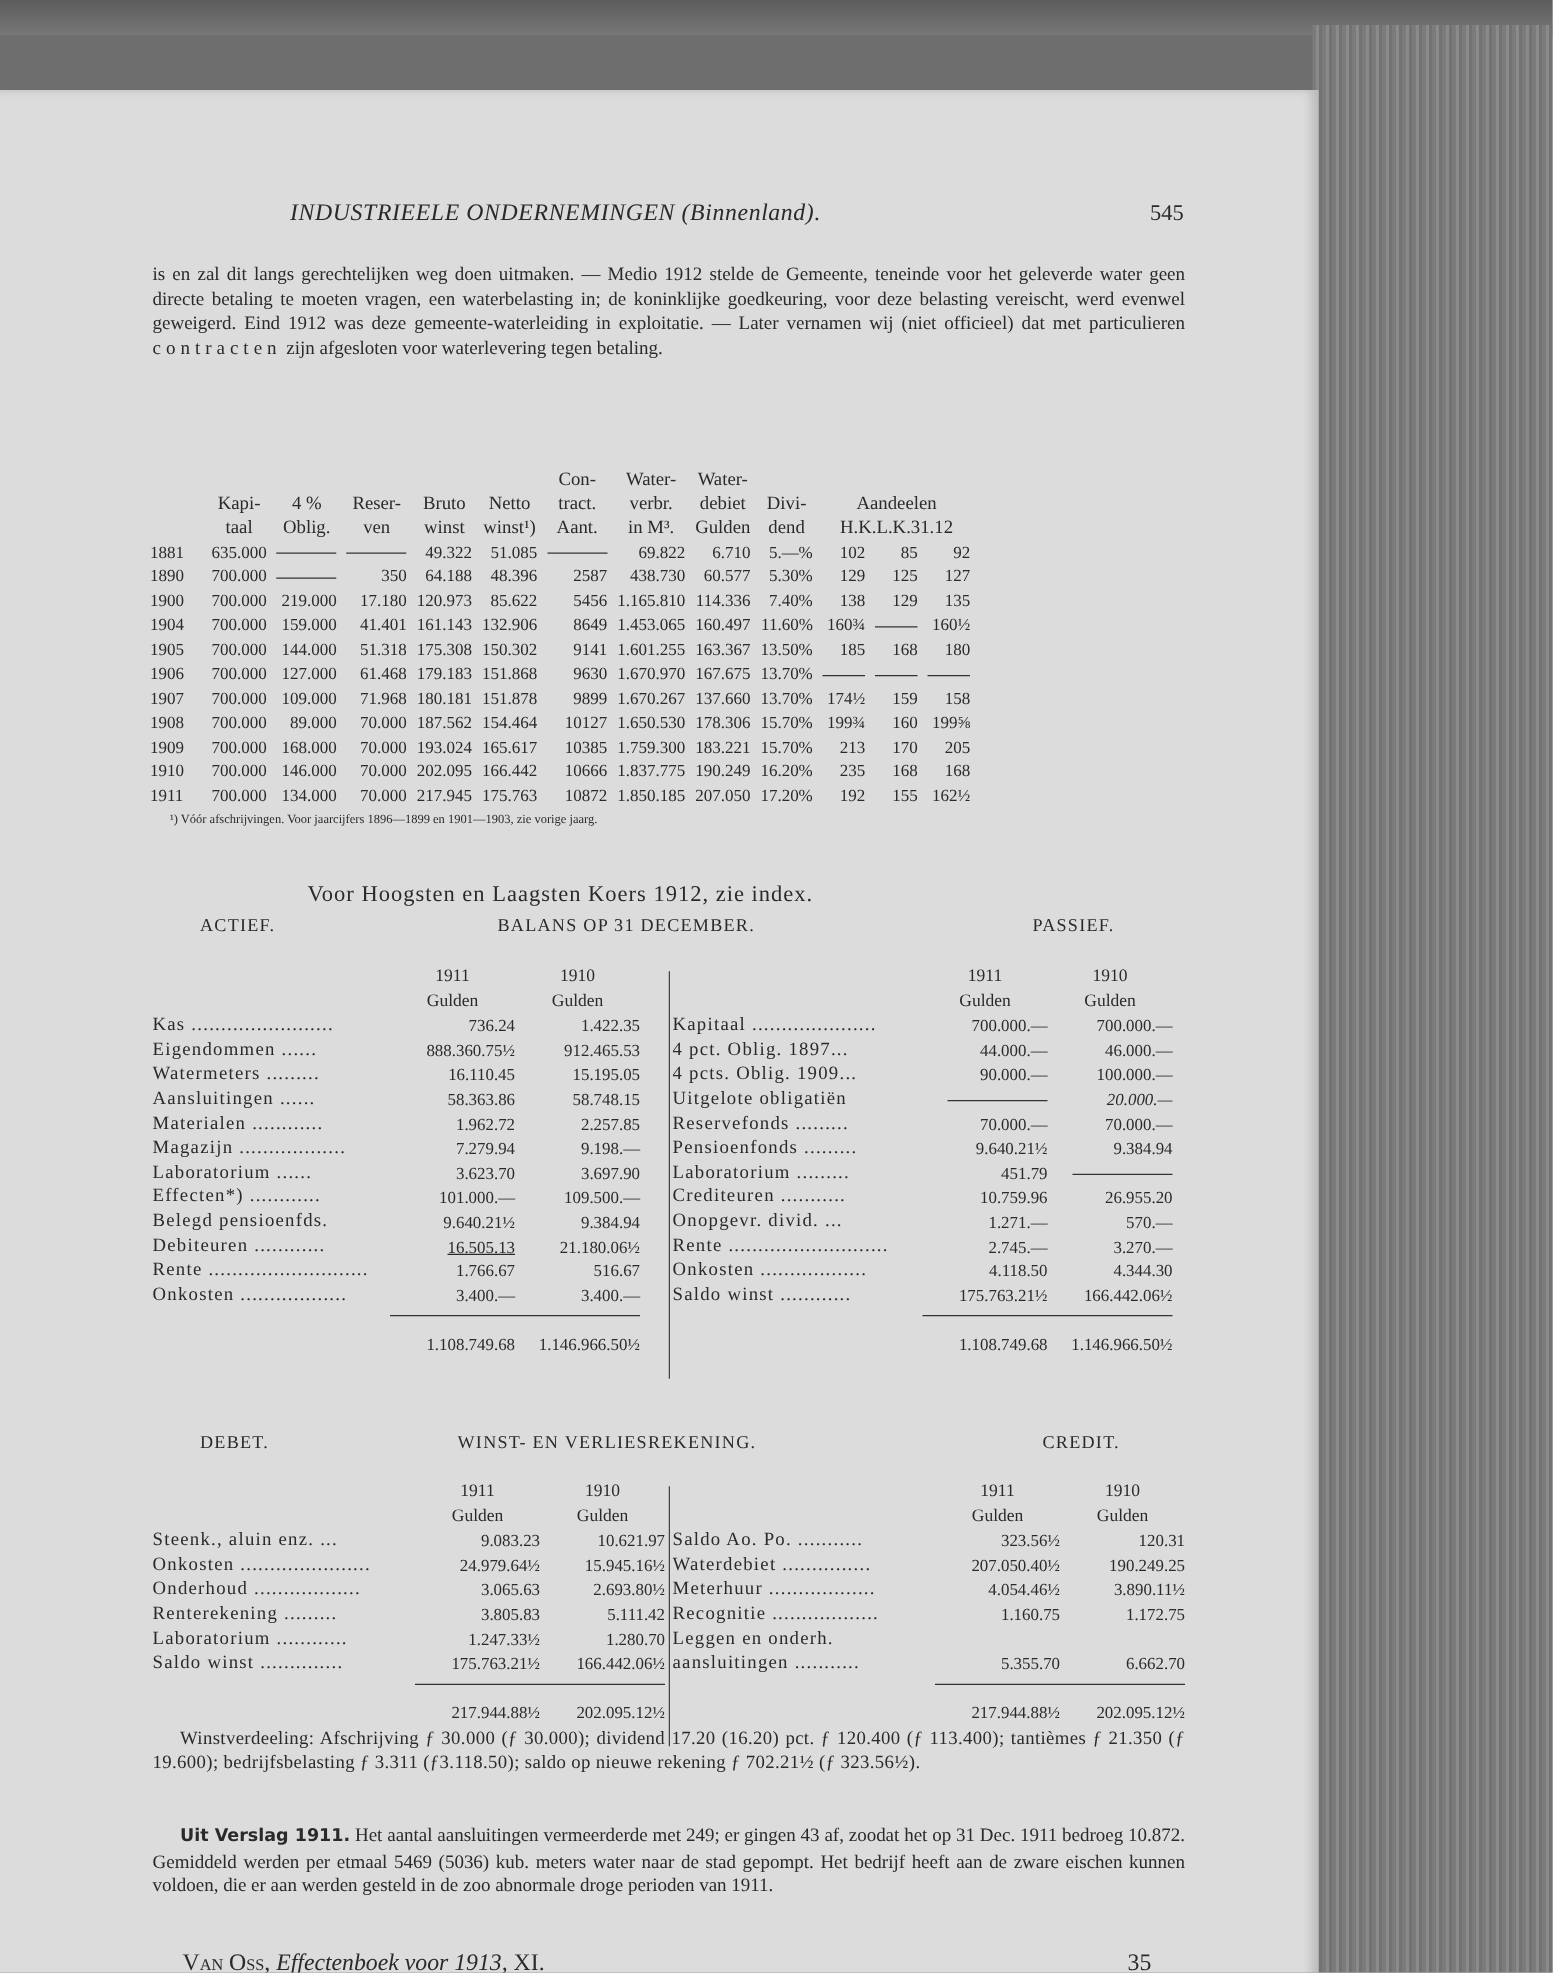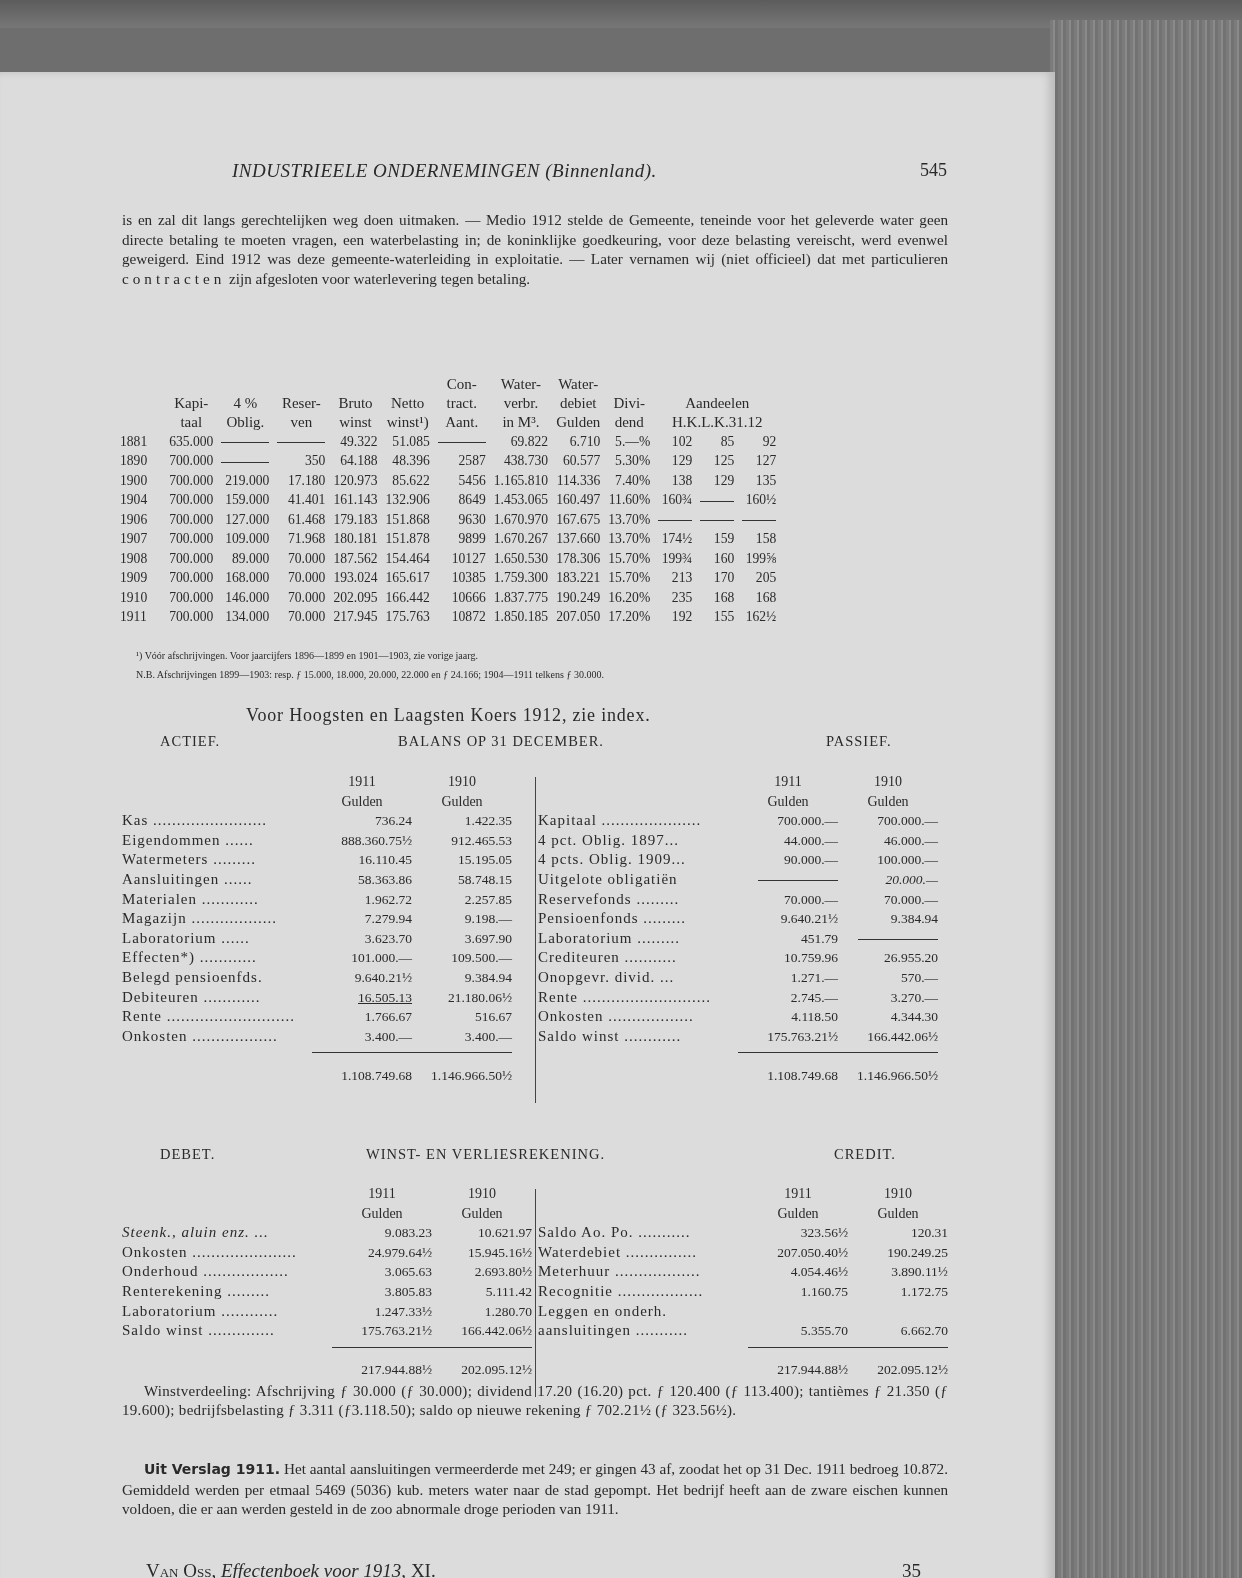--- a/index.html
+++ b/index.html
@@ -127,20 +127,35 @@
           <td>132.906</td>
           <td>8649</td>
           <td>1.453.065</td>
           <td>160.497</td>
           <td>11.60%</td>
           <td>160¾</td>
           <td><span class="dash" style="width: 34px;"></span></td>
           <td>160½</td>
         </tr>
         <tr>
+          <td class="yr">1905</td>
+          <td>700.000</td>
+          <td>144.000</td>
+          <td>51.318</td>
+          <td>175.308</td>
+          <td>150.302</td>
+          <td>9141</td>
+          <td>1.601.255</td>
+          <td>163.367</td>
+          <td>13.50%</td>
+          <td>185</td>
+          <td>168</td>
+          <td>180</td>
+        </tr>
+        <tr>
           <td class="yr">1906</td>
           <td>700.000</td>
           <td>127.000</td>
           <td>61.468</td>
           <td>179.183</td>
           <td>151.868</td>
           <td>9630</td>
           <td>1.670.970</td>
           <td>167.675</td>
           <td>13.70%</td>
@@ -220,21 +235,20 @@
           <td>207.050</td>
           <td>17.20%</td>
           <td>192</td>
           <td>155</td>
           <td>162½</td>
         </tr>
       </tbody>
   </table>
 
   <div class="fn" style="top:575px; padding-left:14px; width:812px">¹) Vóór afschrijvingen. Voor jaarcijfers 1896—1899 en 1901—1903, zie vorige jaarg.</div>
-  <div class="fn" style="top:594px; text-indent:14px">N.B. Afschrijvingen 1899—1903: resp. ƒ 15.000, 18.000, 20.000, 22.000 en ƒ 24.166; 1904—1911 telkens ƒ 30.000.</div>
 
   <div class="abs koers">Voor Hoogsten en Laagsten Koers 1912, zie index.</div>
 
   <div class="abs sect-head" style="left:160px; top:661px">ACTIEF.</div>
   <div class="abs sect-head" style="left:398px; top:661px">BALANS OP 31 DECEMBER.</div>
   <div class="abs sect-head" style="left:826px; top:661px">PASSIEF.</div>
 
   <div class="ledger" id="actief" style="left:122px; top:700px; width:410px">
       <div class="row">
         <div class="lbl" style="width: 190px;"></div>
@@ -409,21 +423,21 @@
         <div class="lbl" style="width: 210px;"></div>
         <div class="colhead" style="width: 100px;">1911</div>
         <div class="colhead" style="width: 100px;">1910</div>
       </div>
       <div class="row">
         <div class="lbl" style="width: 210px;"></div>
         <div class="colhead" style="width: 100px;">Gulden</div>
         <div class="colhead" style="width: 100px;">Gulden</div>
       </div>
       <div class="row">
-        <div class="lbl" style="width: 210px; font-style: italic;">Steenk., aluin enz. ...</div>
+        <div class="lbl" style="width: 210px;">Steenk., aluin enz. ...</div>
         <div class="v" style="width: 100px;">9.083.23</div>
         <div class="v" style="width: 100px;">10.621.97</div>
       </div>
       <div class="row">
         <div class="lbl" style="width: 210px;">Onkosten ......................</div>
         <div class="v" style="width: 100px;">24.979.64½</div>
         <div class="v" style="width: 100px;">15.945.16½</div>
       </div>
       <div class="row">
         <div class="lbl" style="width: 210px;">Onderhoud ..................</div>

